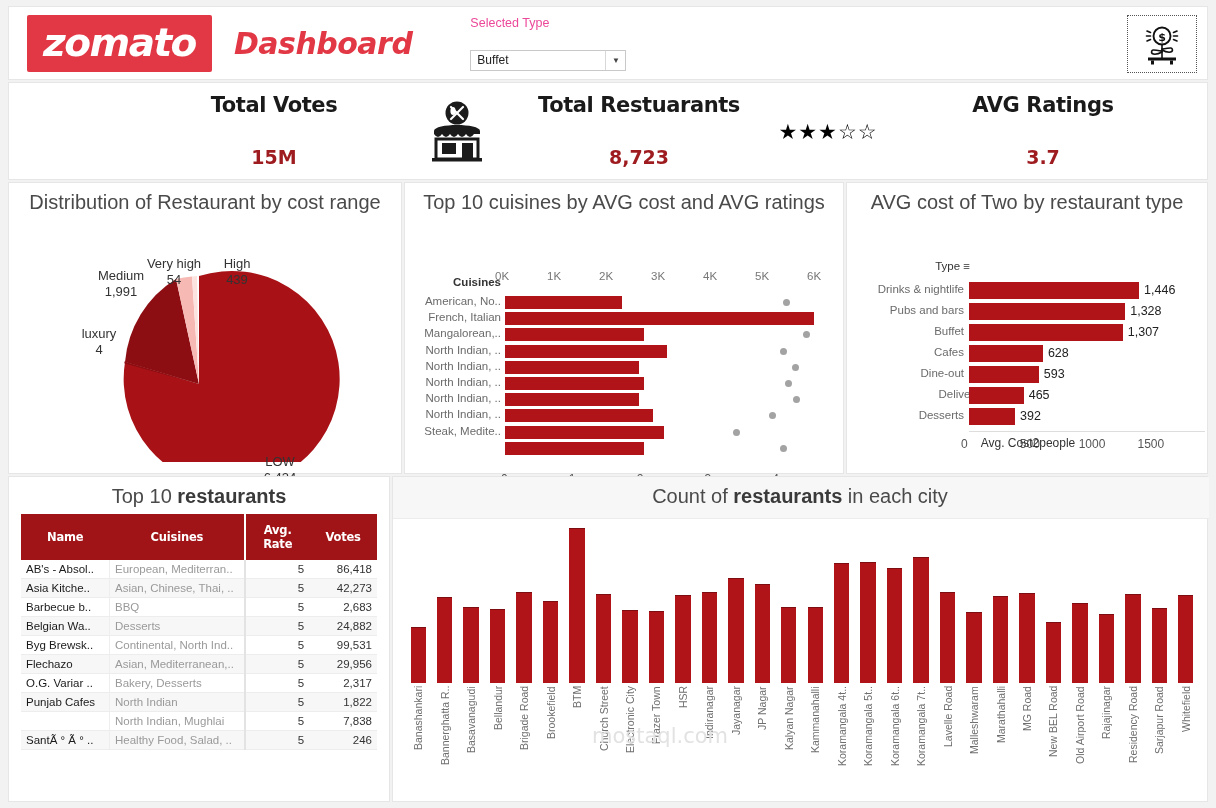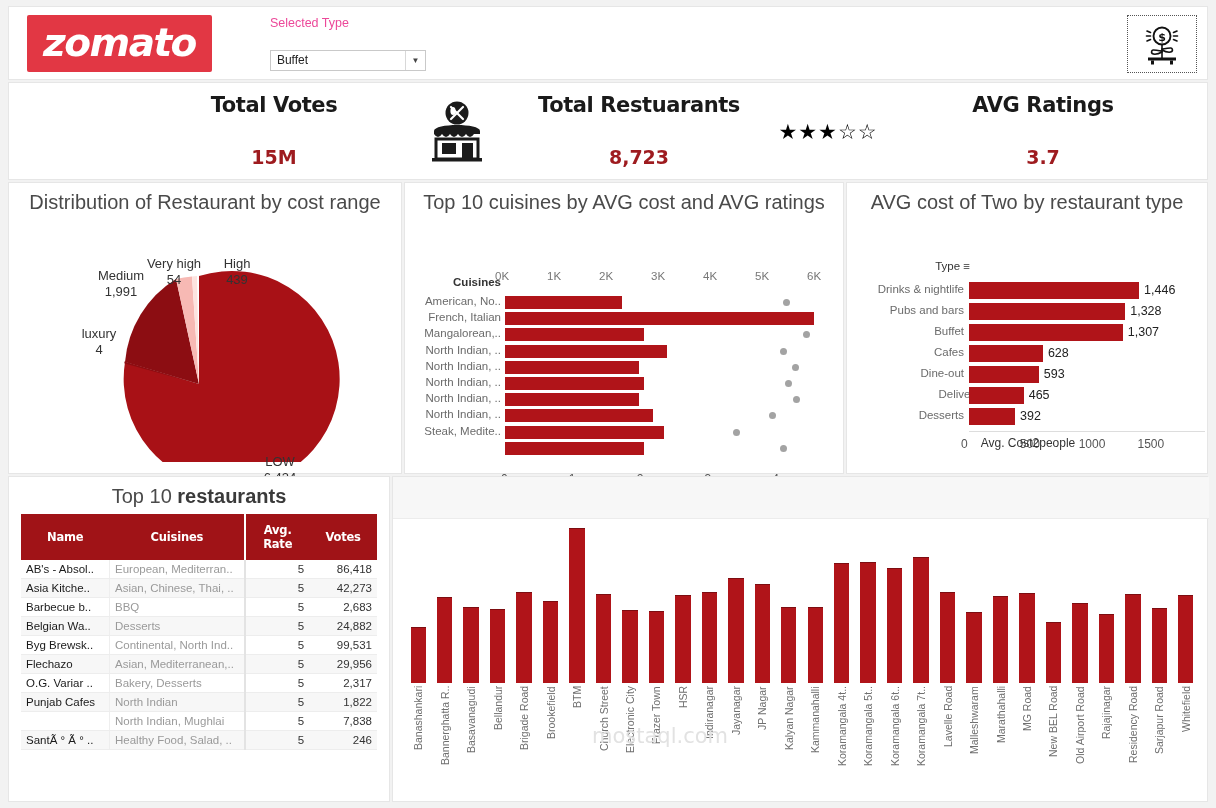--- a/index.html
+++ b/index.html
@@ -139,20 +139,21 @@
 </style>
 </head>
 <body>
 
 <div class="page">
 
   <div class="header">
     <div class="logo-box">
       <div class="logo-text">zomato</div>
     </div>
+    <div class="dash-title">Dashboard</div>
 
     <div class="filter-wrap">
       <div class="filter-label">Selected Type</div>
       <div class="filter-select">
         <span>Buffet</span>
         <span class="filter-arrow">▼</span>
       </div>
     </div>
 
     <div class="money-icon-box">
@@ -423,20 +424,23 @@
             <td class="c-cuis">Healthy Food, Salad, ..</td>
             <td class="c-rate">5</td>
             <td class="c-vote">246</td>
           </tr>
         </tbody>
     </table>
   </div>
 
   <div class="panel p-city">
     <div class="city-band"></div>
+    <div class="panel-title" style="position:relative;z-index:2;">
+      <span>Count of </span><b>restaurants</b><span> in each city</span>
+    </div>
     <div id="city-plot" style="position:absolute;left:0;top:44px;width:816px;height:280px;">
         <div class="city-bar" style="left: 17.558px; width: 15.3507px; height: 55.7158px; bottom: 118px;"></div>
         <div class="city-lab" style="left: 19.2333px; top: 165px; height: 112px;">Banashankari</div>
         <div class="city-bar" style="left: 44.0247px; width: 15.3507px; height: 85.6526px; bottom: 118px;"></div>
         <div class="city-lab" style="left: 45.7px; top: 165px; height: 112px;">Bannerghatta R..</div>
         <div class="city-bar" style="left: 70.4913px; width: 15.3507px; height: 75.6737px; bottom: 118px;"></div>
         <div class="city-lab" style="left: 72.1667px; top: 165px; height: 112px;">Basavanagudi</div>
         <div class="city-bar" style="left: 96.958px; width: 15.3507px; height: 74.0105px; bottom: 118px;"></div>
         <div class="city-lab" style="left: 98.6333px; top: 165px; height: 112px;">Bellandur</div>
         <div class="city-bar" style="left: 123.425px; width: 15.3507px; height: 91.4737px; bottom: 118px;"></div>

